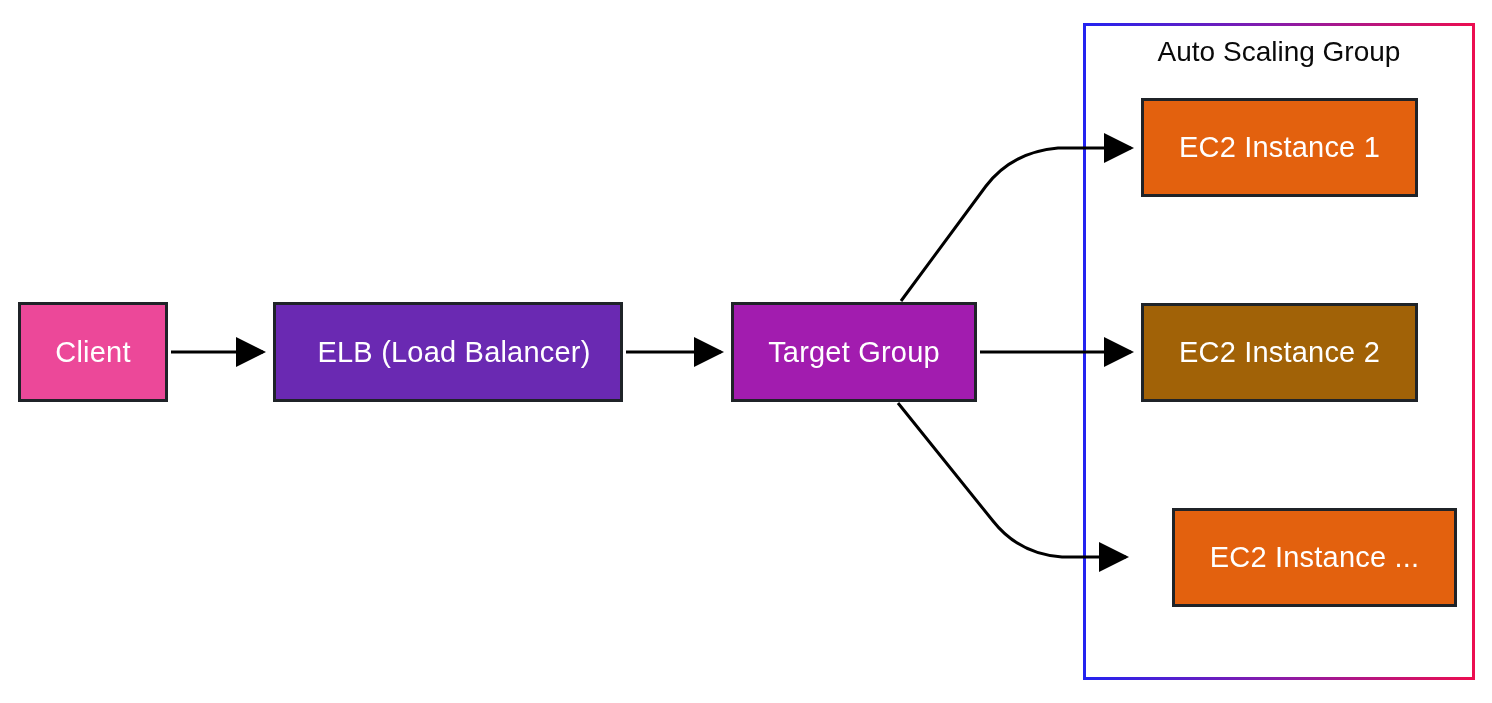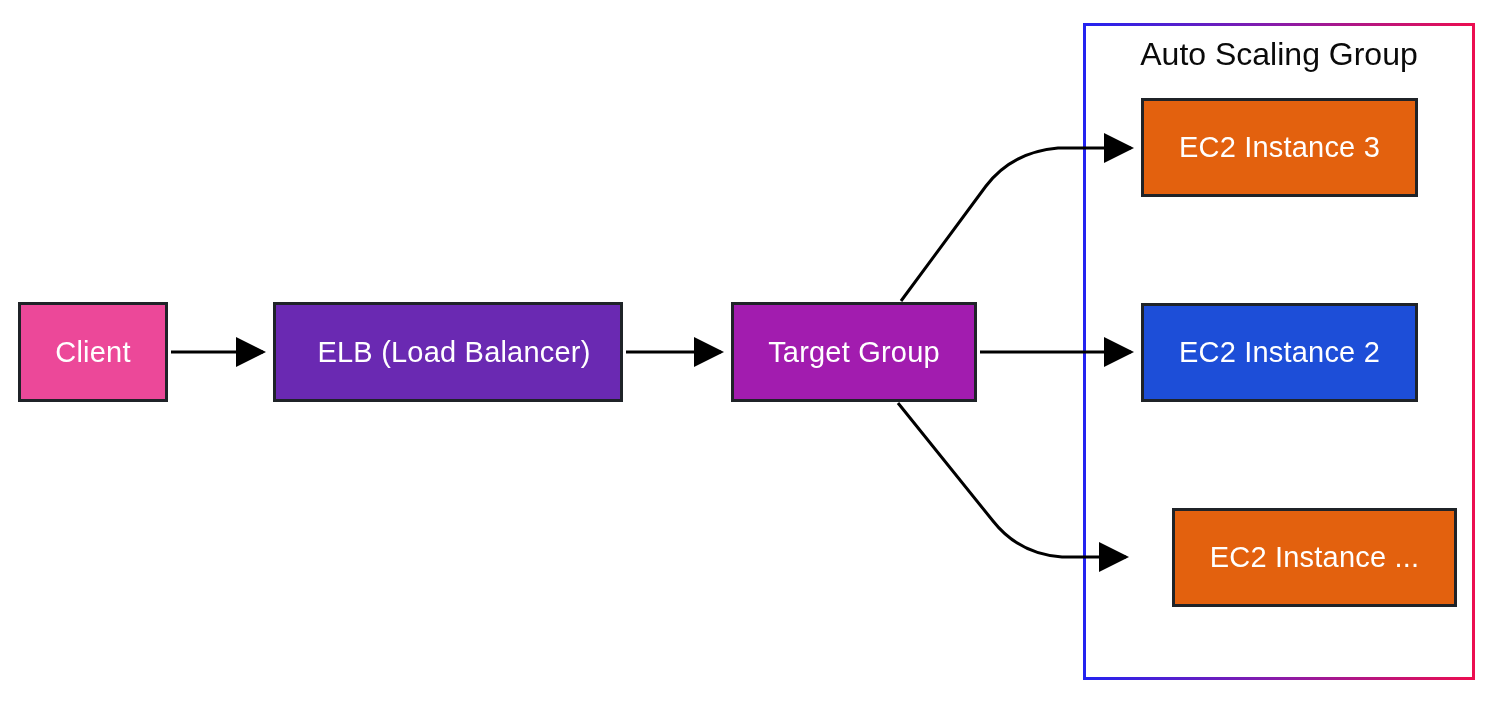--- a/index.html
+++ b/index.html
@@ -53,21 +53,21 @@
     border-image: linear-gradient(90deg, #2323f0 0%, #8a1ba8 50%, #ec0e50 100%) 1;
     background: transparent;
   }
   .asg-title {
     position: absolute;
     left: 0;
     top: 10px;
     width: 100%;
     text-align: center;
     color: #0a0a0a;
-    font-size: 32px;
+    font-size: 28px;
   }
 </style>
 </head>
 <body>
 
 <div class="canvas">
 
   <div class="asg-group">
     <div class="asg-title">Auto Scaling Group</div>
   </div>
@@ -91,24 +91,24 @@
 
   <div class="node node-elb" style="background-color: rgb(106, 41, 178); padding-left: 12px;">
     <span>ELB (Load Balancer)</span>
   </div>
 
   <div class="node node-tg" style="background-color: #a21caf;">
     <span>Target Group</span>
   </div>
 
   <div class="node node-ec2-1" style="background-color: rgb(227, 97, 14);">
-    <span>EC2 Instance 3</span>
+    <span>EC2 Instance 1</span>
   </div>
 
-  <div class="node node-ec2-2" style="background-color: #1d4ed8;">
+  <div class="node node-ec2-2" style="background-color: #a16207;">
     <span>EC2 Instance 2</span>
   </div>
 
   <div class="node node-ec2-dots" style="background-color: rgb(227, 97, 14); margin-left: 36px;">
     <span>EC2 Instance ...</span>
   </div>
 
 </div>
 
 </body></html>

